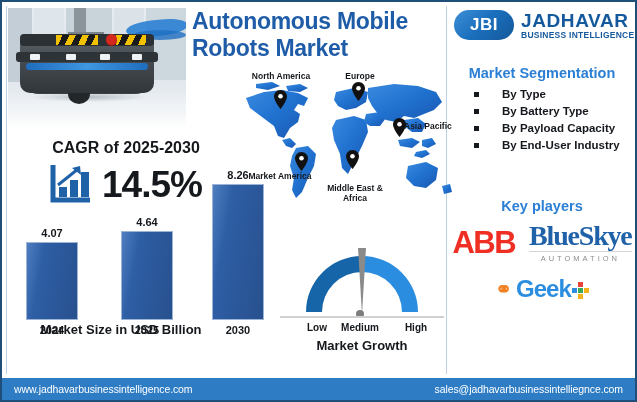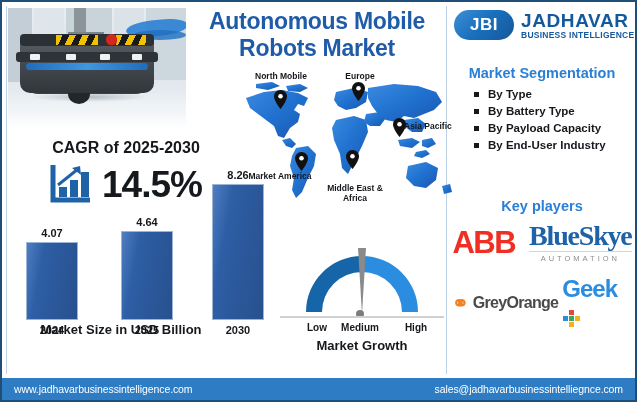--- a/index.html
+++ b/index.html
@@ -91,21 +91,20 @@
     background:linear-gradient(180deg,rgba(255,255,255,0) 0%,#f2f5f7 55%,#ffffff 100%);
   }
   .shadow{
     position:absolute;left:22px;top:84px;width:118px;height:10px;
     background:radial-gradient(ellipse at center,rgba(120,130,140,.45),rgba(255,255,255,0) 70%);
   }
 
   
   #title{
     position:absolute;left:190px;top:6px;width:250px;
-    text-align:center;
     color:#1f5ca8;
     font-size:23px;
     font-weight:bold;
     line-height:1.18;
     letter-spacing:-0.3px;
   }
 
   
   #logo{
     position:absolute;left:452px;top:8px;
@@ -127,21 +126,21 @@
 
   
   #segmentation{position:absolute;left:450px;top:63px;width:180px;}
   .panel-title{
     color:#2b7fd4;font-size:14.5px;font-weight:bold;text-align:center;
     margin-bottom:7px;
   }
   #seg-list{list-style:none;margin:0;padding:0 0 0 22px;}
   #seg-list li{
     position:relative;font-size:11.5px;font-weight:bold;color:#15181c;
-    margin-bottom:5px;padding-left:14px;
+    margin-bottom:5px;padding-left:28px;
   }
   #seg-list li:before{
     content:"";position:absolute;left:0;top:4px;
     width:5px;height:5px;background:#15181c;
   }
 
   
   #keyplayers{position:absolute;left:450px;top:196px;width:180px;}
   #players-box{margin-top:8px;}
   .player-row{display:flex;align-items:center;justify-content:center;}
@@ -325,21 +324,20 @@
       <div id="players-box">
         <div class="player-row row1">
           <div id="abb">ABB</div>
           <div id="blueskye-wrap">
             <div id="blueskye">BlueSkye</div>
             <div id="blueskye-sub">AUTOMATION</div>
           </div>
         </div>
         <div class="player-row row2">
           <div id="greyorange-mark">⚭</div>
-          <div id="greyorange">GreyOrange</div>
           <div id="geekplus">Geek<span id="geek-plus-icon"><i class="pq1"></i><i class="pq2"></i><i class="pq3"></i><i class="pq4"></i><i class="pq5"></i></span></div>
         </div>
       </div>
     </div>
 
     <div id="cagr">
       <div id="cagr-title">CAGR of 2025-2030</div>
       <div id="cagr-row">
         <span>
           <svg width="42" height="40" viewBox="0 0 42 40">
@@ -433,21 +431,21 @@
             <circle cx="6.5" cy="6.3" r="2.3" fill="#fff"></circle>
           </svg>
       </div>
       <div class="pin" style="left:108px;top:76px;">
         <svg width="13" height="19" viewBox="0 0 13 19">
             <path d="M6.5 0C2.9 0 0 2.9 0 6.5C0 11 6.5 19 6.5 19S13 11 13 6.5C13 2.9 10.1 0 6.5 0Z" fill="#111"></path>
             <circle cx="6.5" cy="6.3" r="2.3" fill="#fff"></circle>
           </svg>
       </div>
 
-      <div class="region-label" style="left:2px;top:-2px;width:82px;">North Mobile</div>
+      <div class="region-label" style="left:2px;top:-2px;width:82px;">North America</div>
       <div class="region-label" style="left:94px;top:-2px;width:56px;">Europe</div>
       <div class="region-label" style="left:166px;top:48px;width:58px;text-align:left;">Asia Pacific</div>
       <div class="region-label" style="left:4px;top:98px;width:76px;">Market America</div>
       <div class="region-label" style="left:76px;top:110px;width:82px;">
         <div>Middle East &amp;</div>
         <div>Africa</div>
       </div>
     </div>
 
     <div id="gauge">

